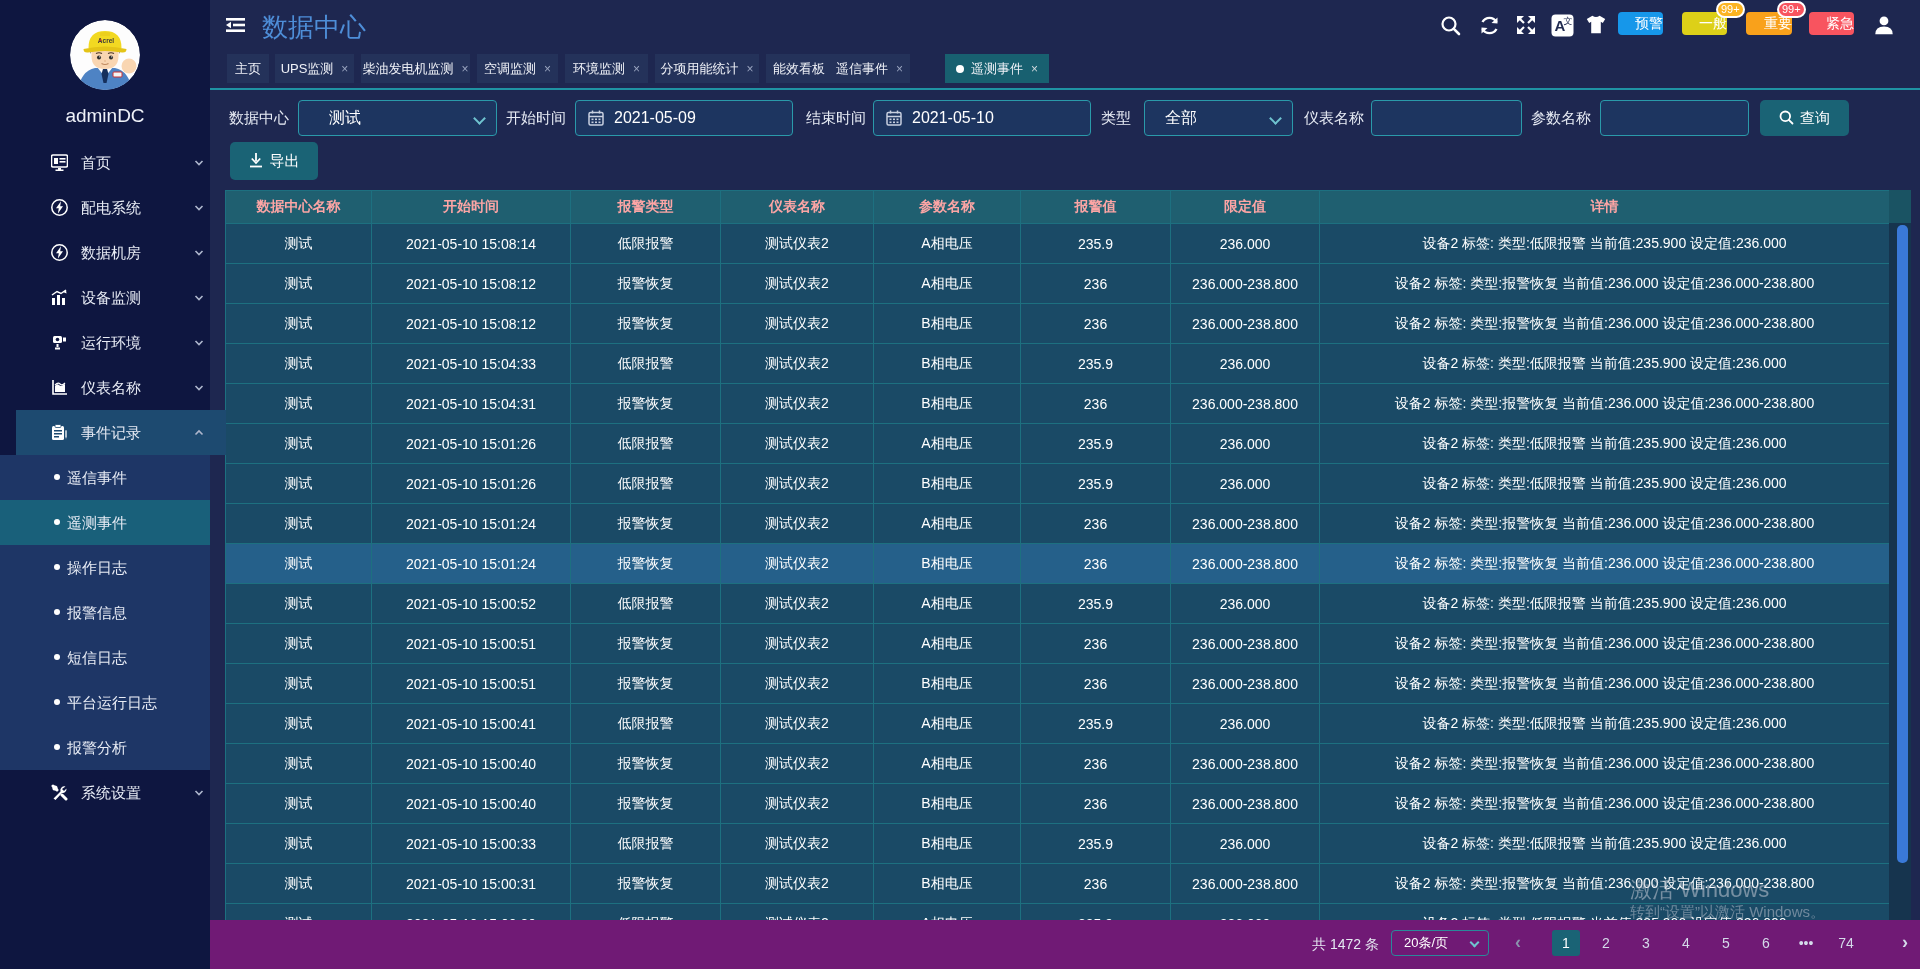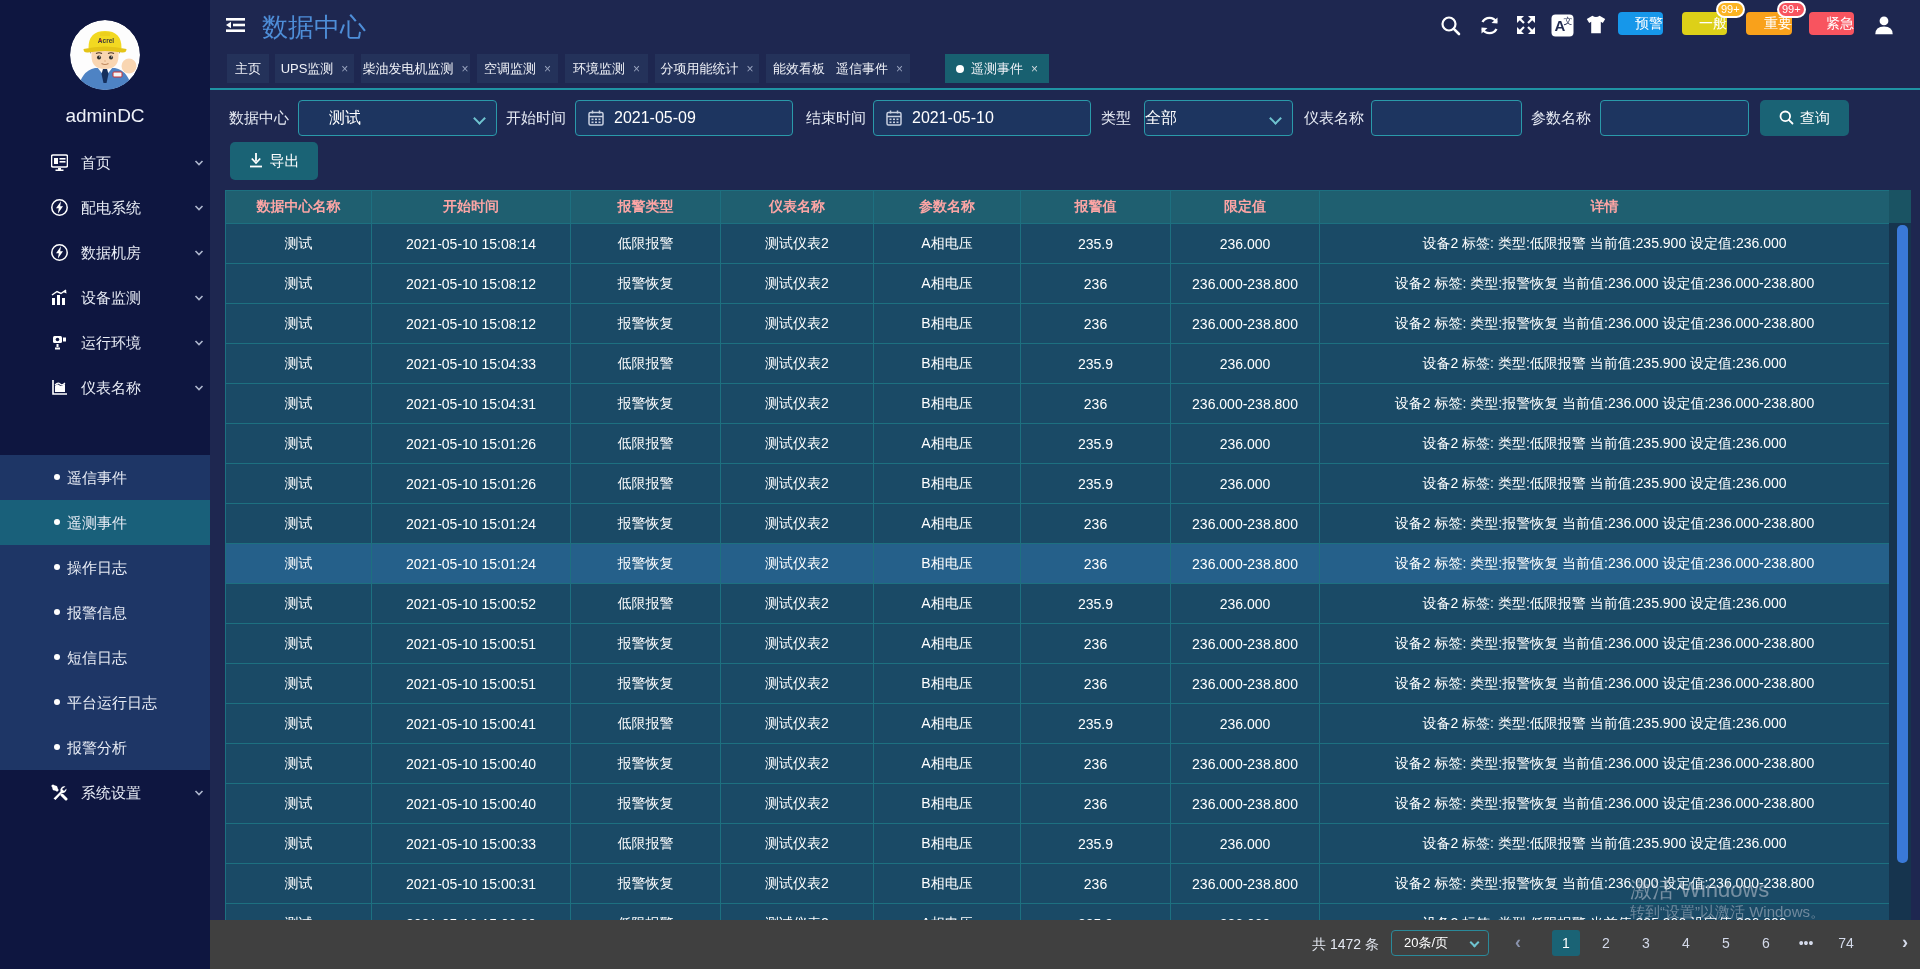--- a/index.html
+++ b/index.html
@@ -28,21 +28,21 @@
 .fbox .chev { position:absolute; right:12px; top:13px; width:9px; height:9px; border-right:2px solid #6fc3cf; border-bottom:2px solid #6fc3cf; transform:rotate(45deg); }
 .tealbtn { position:absolute; background:#1a6375; border-radius:5px; color:#fff; text-align:center; }
 #table { position:absolute; left:15px; top:190px; width:1664px; height:730px; overflow:hidden; }
 table { border-collapse:collapse; table-layout:fixed; width:1664px; }
 th { height:33px; background:#1f5f70; color:#fca5a5; font-size:14px; font-weight:bold; border:1px solid #1d7080; }
 td { height:40px; background:#1a4a66; color:#fff; font-size:14px; text-align:center; border:1px solid #1d7080; padding:0; }
 tr.hl td { background:#25608a; }
 #scrollcol { position:absolute; left:1679px; top:190px; width:22px; height:730px; background:#16344e; }
 #scrollcorner { position:absolute; left:0; top:0; width:22px; height:33px; background:#1a5363; }
 #thumb { position:absolute; left:8px; top:35px; width:11px; height:638px; background:#3a79d8; border-radius:5px; }
-#pager { position:absolute; left:0; top:920px; width:1710px; height:49px; background:#404040; color:#e5e9f2; font-size:14px;text-decoration:underline; }
+#pager { position:absolute; left:0; top:920px; width:1710px; height:49px; background:#701a75; color:#e5e9f2; font-size:14px;text-decoration:underline; }
 .pg { position:absolute; top:10px; width:28px; height:26px; line-height:26px; text-align:center; color:#d4daea; }
 .pg.on { background:#1a6375; border-radius:3px; color:#fff; }
 #wm1 { position:absolute; left:1420px; top:875px; font-size:22px; color:rgba(195,200,212,0.55); z-index:4; }
 #wm2 { position:absolute; left:1420px; top:903px; font-size:15px; color:rgba(195,200,212,0.5); z-index:4; }
 </style>
 </head>
 <body>
 <div id="main">
 <svg class="hico" style="left:16px;top:18px" width="19" height="14" viewBox="0 0 19 14">
   <rect x="0" y="0" width="19" height="2.6" fill="#fff"></rect>
@@ -129,21 +129,21 @@
         <g fill="#c8d0e0">
           <rect x="3.5" y="8.5" width="2" height="1.6"></rect>
           <rect x="7" y="8.5" width="2" height="1.6"></rect>
           <rect x="10.5" y="8.5" width="2" height="1.6"></rect>
           <rect x="3.5" y="11.5" width="2" height="1.6"></rect>
           <rect x="7" y="11.5" width="2" height="1.6"></rect>
           <rect x="10.5" y="11.5" width="2" height="1.6"></rect>
         </g>
       </svg>2021-05-10</div>
 <div class="flabel" style="left:891px;">类型</div>
-<div class="fbox" style="left:934px;width:149px;"><span style="">全部</span><span class="chev"></span></div>
+<div class="fbox" style="left:934px;width:149px;"><span style="margin-left:20px;">全部</span><span class="chev"></span></div>
 <div class="flabel" style="left:1094px;">仪表名称</div>
 <div class="fbox" style="left:1161px;width:151px;"></div>
 <div class="flabel" style="left:1321px;">参数名称</div>
 <div class="fbox" style="left:1390px;width:149px;"></div>
 <div class="tealbtn" style="left:1550px;top:100px;width:89px;height:36px;line-height:36px;font-size:15px;"><svg width="15" height="15" viewBox="0 0 15 15" style="vertical-align:-2px;margin-right:6px;">
         <circle cx="6.3" cy="6.3" r="4.8" fill="none" stroke="#fff" stroke-width="1.8"></circle>
         <line x1="9.8" y1="9.8" x2="13.5" y2="13.5" stroke="#fff" stroke-width="1.8" stroke-linecap="round"></line>
       </svg>查询</div>
 <div class="tealbtn" style="left:20px;top:142px;width:88px;height:38px;line-height:38px;font-size:15px;"><svg width="14" height="15" viewBox="0 0 14 15" style="vertical-align:-2px;margin-right:7px;">
         <line x1="7" y1="0" x2="7" y2="8" stroke="#fff" stroke-width="1.8"></line>
@@ -474,20 +474,34 @@
   <svg class="ic" viewBox="0 0 17 17">
         <path d="M2 1 L2 15 L16 15" stroke="#fff" stroke-width="1.6" fill="none"></path>
         <path d="M4 7 Q6 4 8 6 Q10 8 12 6 L14 5 L14 13 L4 13 Z" fill="#fff"></path>
         <path d="M4 6 Q7 3 9 5 Q11 7 14 4" stroke="#fff" stroke-width="1.2" fill="none"></path>
       </svg>
   <span class="tx">仪表名称</span>
   <svg class="ch" viewBox="0 0 10 10">
         <path d="M1.5 3 L5 6.5 L8.5 3" stroke="#aeb6cc" stroke-width="1.6" fill="none"></path>
       </svg>
 </div>
+<div class="mi" style="top:410px; background:#1d4a70;">
+  <svg class="ic" viewBox="0 0 17 17">
+        <rect x="1" y="2" width="12" height="14" rx="1.5" fill="#fff"></rect>
+        <rect x="4" y="0.5" width="6" height="3" rx="1" fill="#fff" stroke="#1d4a70" stroke-width="0.8"></rect>
+        <rect x="3" y="6" width="8" height="1.5" fill="#1d4a70"></rect>
+        <rect x="3" y="9" width="8" height="1.5" fill="#1d4a70"></rect>
+        <rect x="3" y="12" width="5" height="1.5" fill="#1d4a70"></rect>
+        <path d="M14 6 L16 6 L16 13 L15 15.5 L14 13 Z" fill="#fff" stroke="#1d4a70" stroke-width="0.7"></path>
+      </svg>
+  <span class="tx">事件记录</span>
+  <svg class="ch" viewBox="0 0 10 10">
+        <path d="M1.5 6.5 L5 3 L8.5 6.5" stroke="#aeb6cc" stroke-width="1.6" fill="none"></path>
+      </svg>
+</div>
 <div style="position:absolute;left:0;top:455px;width:210px;height:315px;background:#1e3666;"></div>
 <div class="sub" style="top:455px">
       <span class="b"></span>
       <span class="tx">遥信事件</span>
     </div>
 <div class="sub" style="top:500px; background:#19607a;">
       <span class="b"></span>
       <span class="tx">遥测事件</span>
     </div>
 <div class="sub" style="top:545px">

